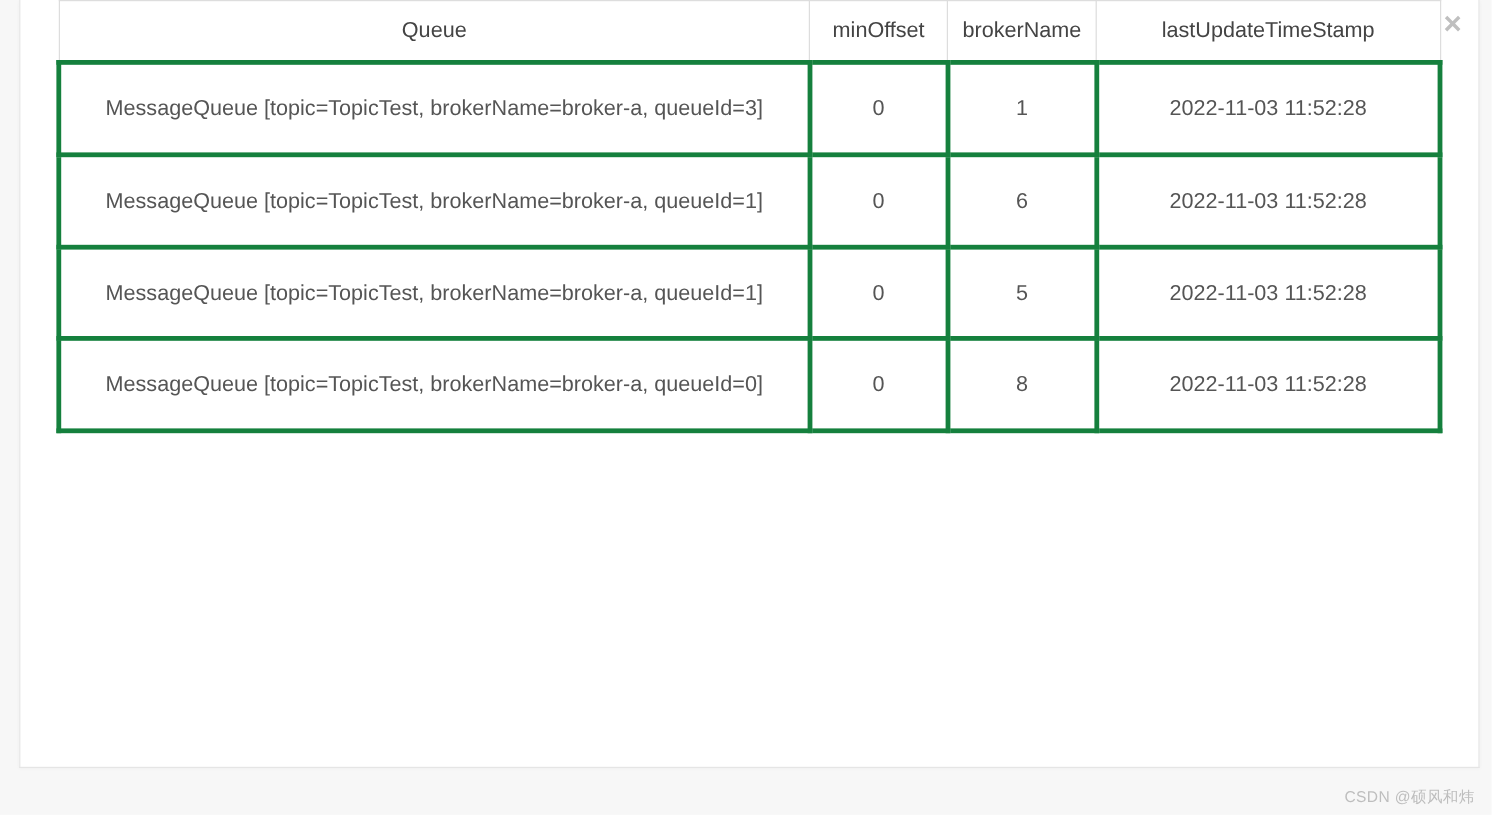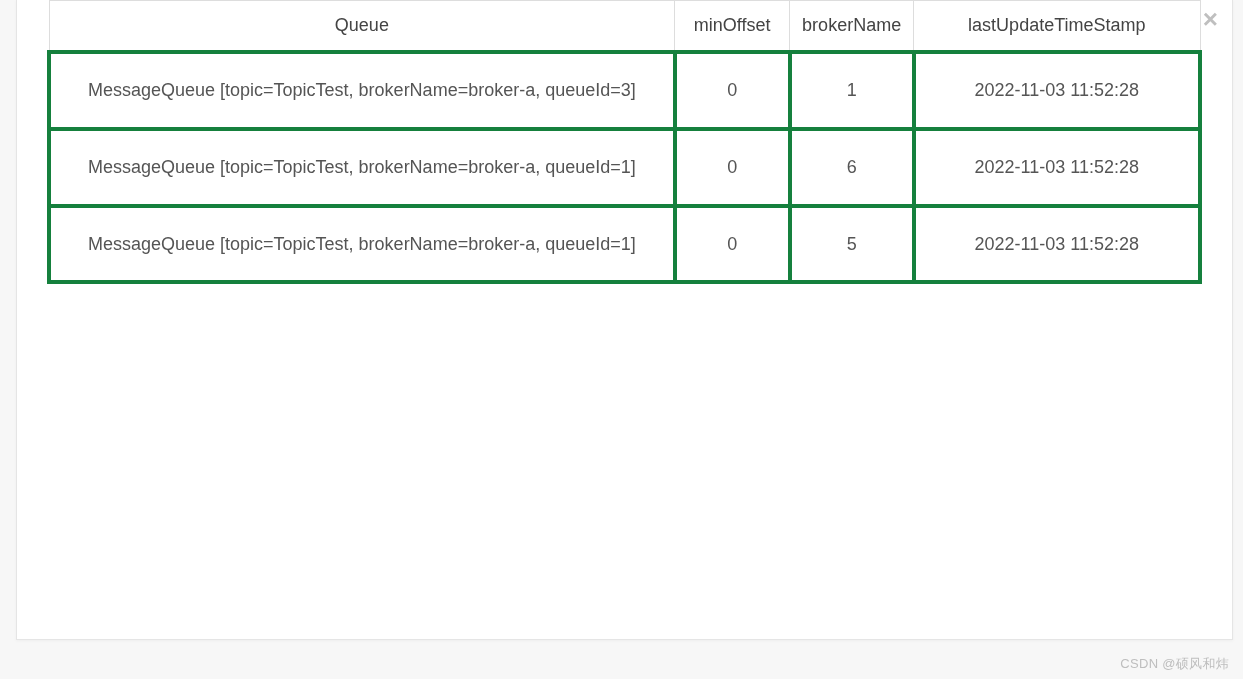--- a/index.html
+++ b/index.html
@@ -115,18 +115,24 @@
           <td>0</td>
           <td>6</td>
           <td>2022-11-03 11:52:28</td>
         </tr>
         <tr>
           <td>MessageQueue [topic=TopicTest, brokerName=broker-a, queueId=1]</td>
           <td>0</td>
           <td>5</td>
           <td>2022-11-03 11:52:28</td>
         </tr>
+        <tr>
+          <td>MessageQueue [topic=TopicTest, brokerName=broker-a, queueId=0]</td>
+          <td>0</td>
+          <td>8</td>
+          <td>2022-11-03 11:52:28</td>
+        </tr>
       </tbody>
     </table>
   </div>
 </div>
 
 <div class="watermark">CSDN @硕风和炜</div>
 
 </body></html>

